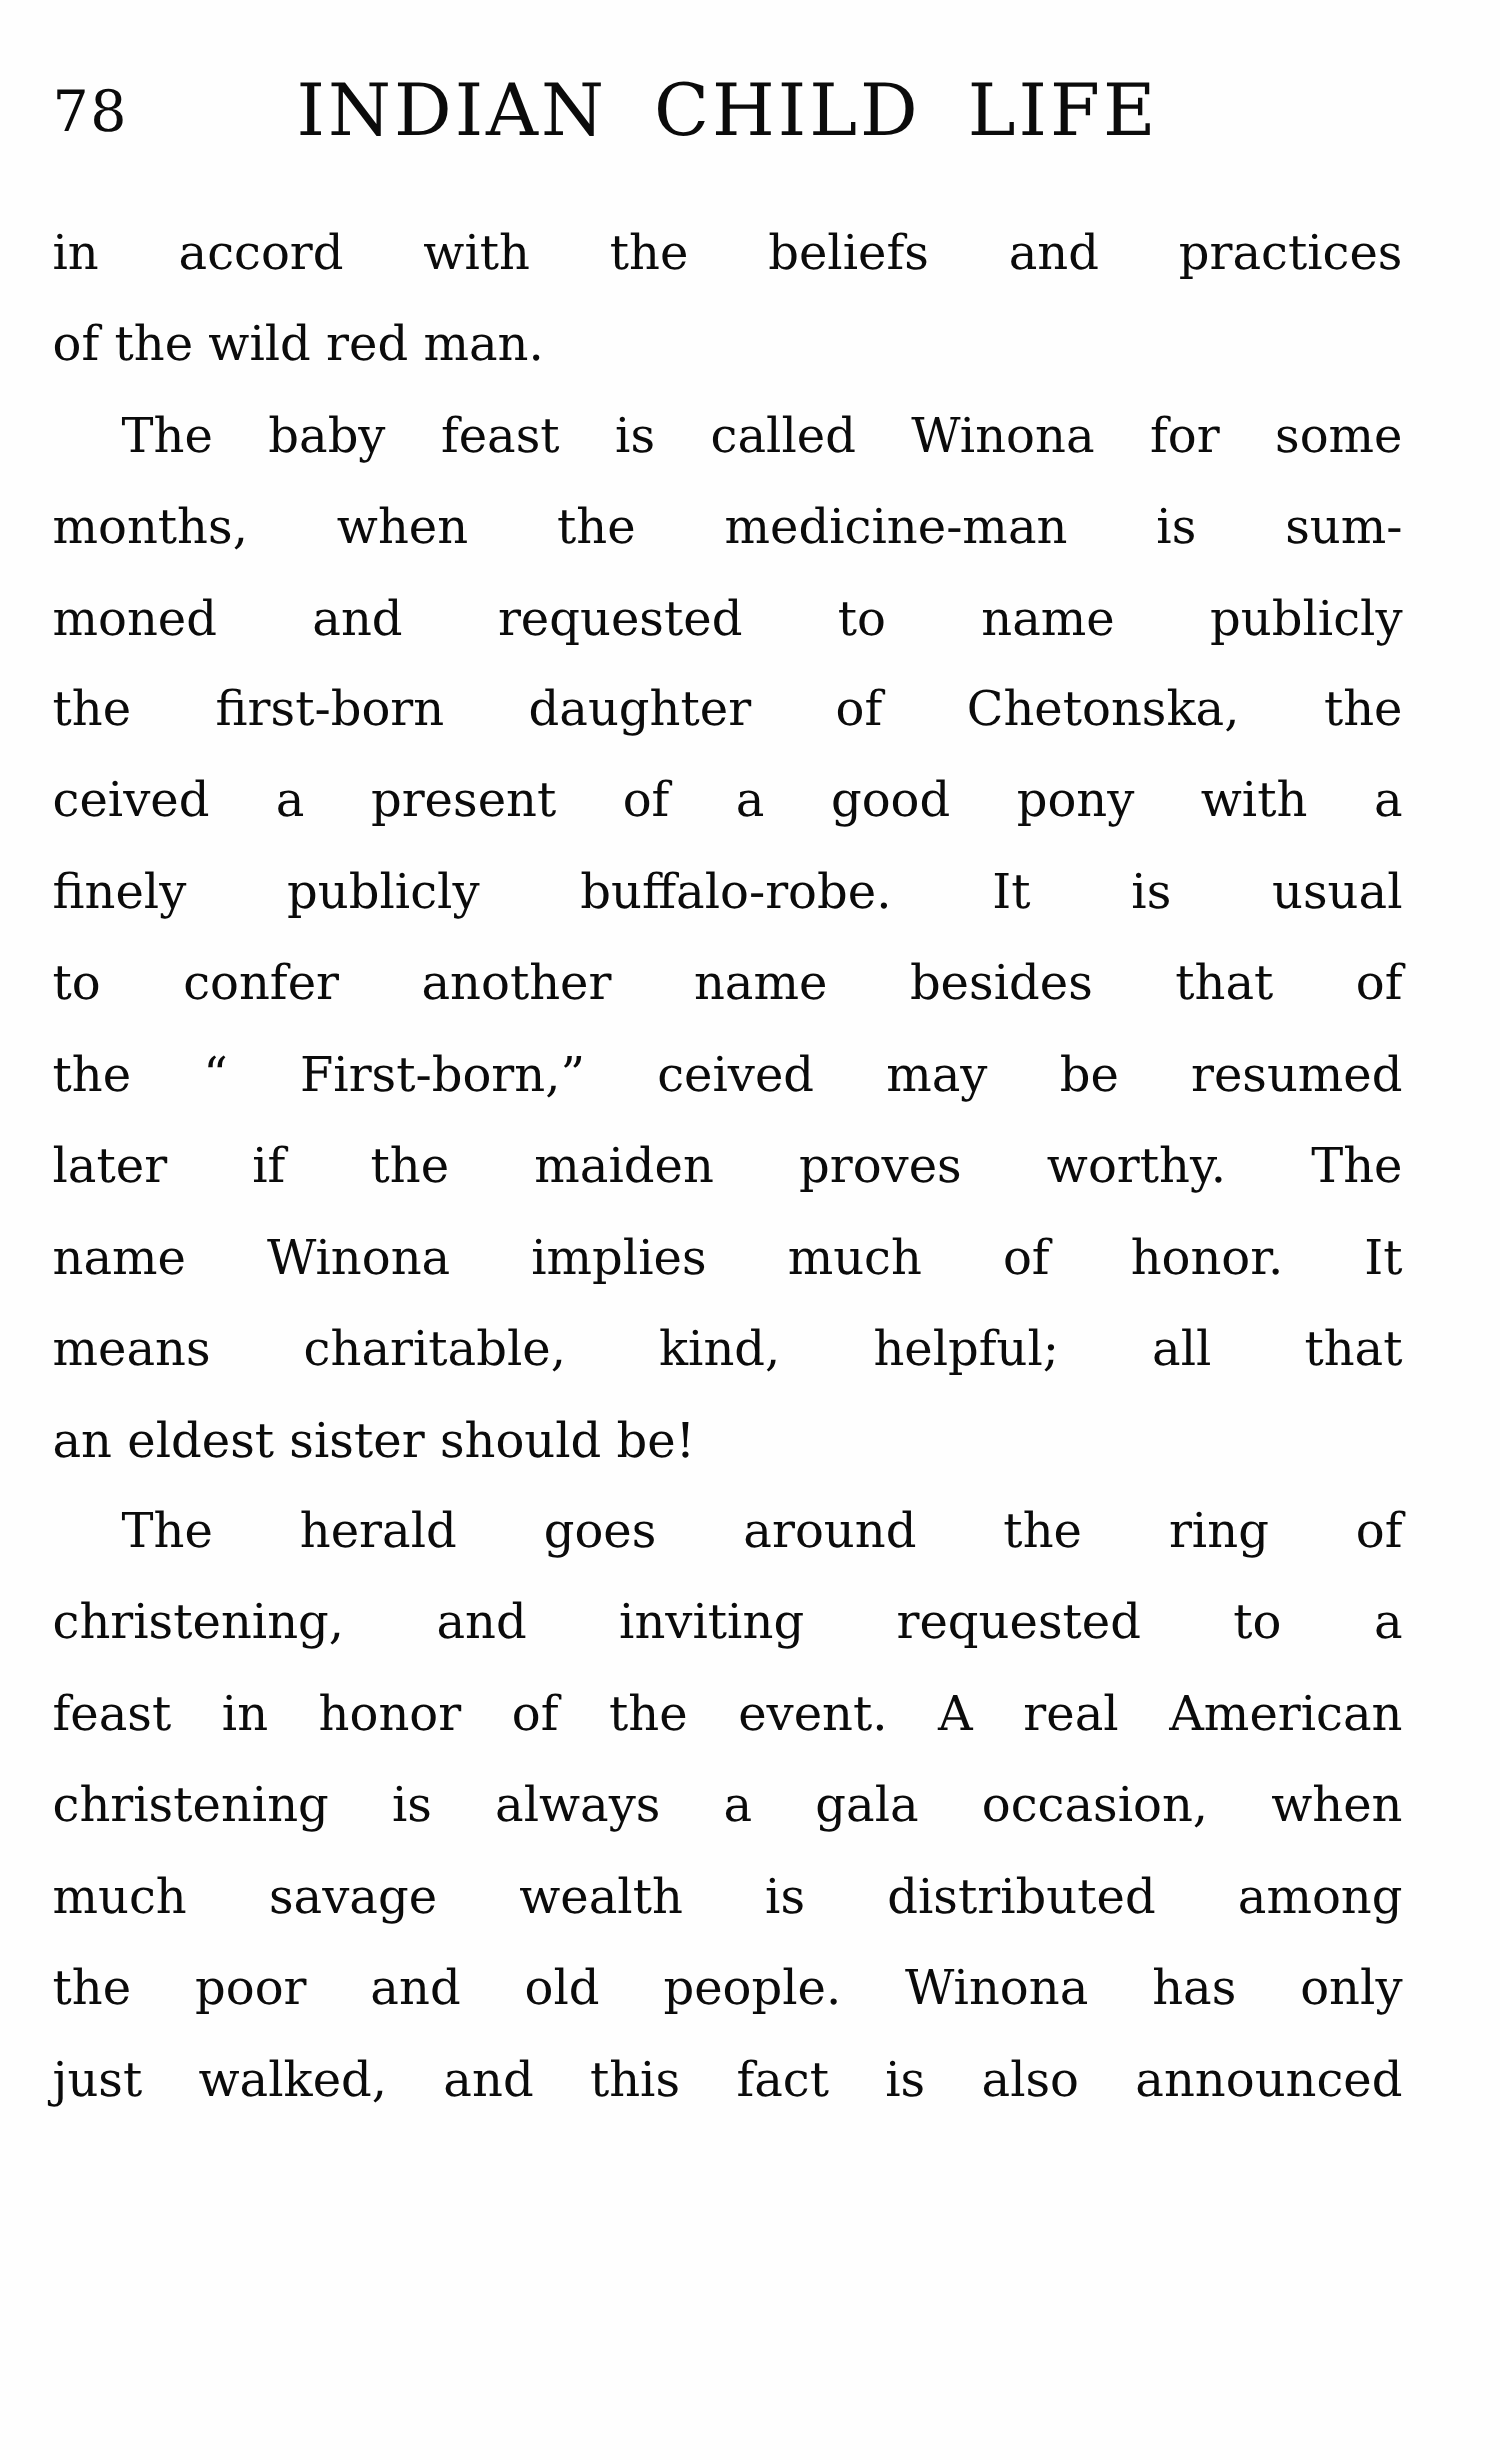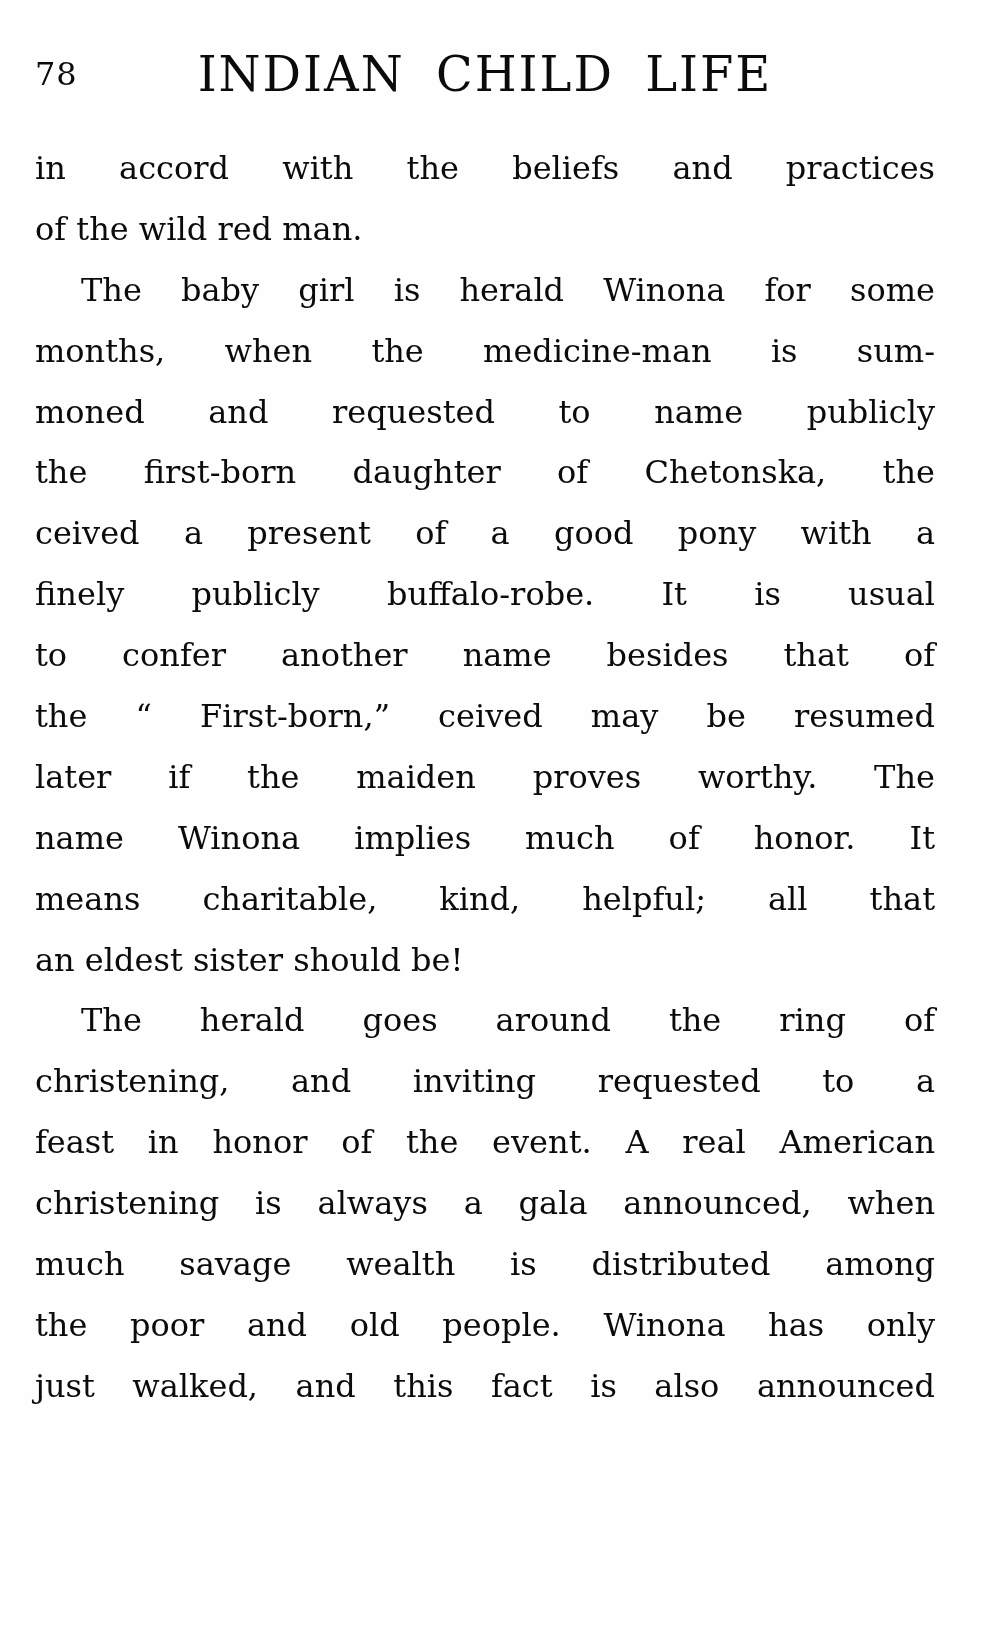--- a/index.html
+++ b/index.html
@@ -21,21 +21,21 @@
     position: absolute;
     top: 52px;
     left: 35px;
     width: 900px;
     height: 46px;
   }
   .page-num {
     position: absolute;
     left: 0;
     top: 0;
-    font-size: 32px;
+    font-size: 38px;
     line-height: 44px;
     letter-spacing: 1px;
   }
   .title {
     display: block;
     width: 100%;
     text-align: center;
     font-size: 48px;
     line-height: 44px;
     letter-spacing: 2px;
@@ -68,33 +68,33 @@
 <body>
 
 <div class="page">
   <header class="running-head">
     <span class="title">INDIAN CHILD LIFE</span>
     <span class="page-num">78</span>
   </header>
   <main class="body-text">
       <div class="line">in accord with the beliefs and practices</div>
       <div class="line no-justify">of the wild red man.</div>
-      <div class="line indent">The baby girl is herald Winona for some</div>
+      <div class="line indent">The baby feast is called Winona for some</div>
       <div class="line">months, when the medicine-man is sum-</div>
       <div class="line">moned and requested to name publicly</div>
       <div class="line">the first-born daughter of Chetonska, the</div>
       <div class="line">ceived a present of a good pony with a</div>
       <div class="line">finely publicly buffalo-robe. It is usual</div>
       <div class="line">to confer another name besides that of</div>
       <div class="line">the “ First-born,” ceived may be resumed</div>
       <div class="line">later if the maiden proves worthy. The</div>
       <div class="line">name Winona implies much of honor. It</div>
       <div class="line">means charitable, kind, helpful; all that</div>
       <div class="line no-justify">an eldest sister should be!</div>
       <div class="line indent">The herald goes around the ring of</div>
       <div class="line">christening, and inviting requested to a</div>
       <div class="line">feast in honor of the event. A real American</div>
-      <div class="line">christening is always a gala announced, when</div>
+      <div class="line">christening is always a gala occasion, when</div>
       <div class="line">much savage wealth is distributed among</div>
       <div class="line">the poor and old people. Winona has only</div>
       <div class="line">just walked, and this fact is also announced</div>
     </main>
 </div>
 
 </body></html>

